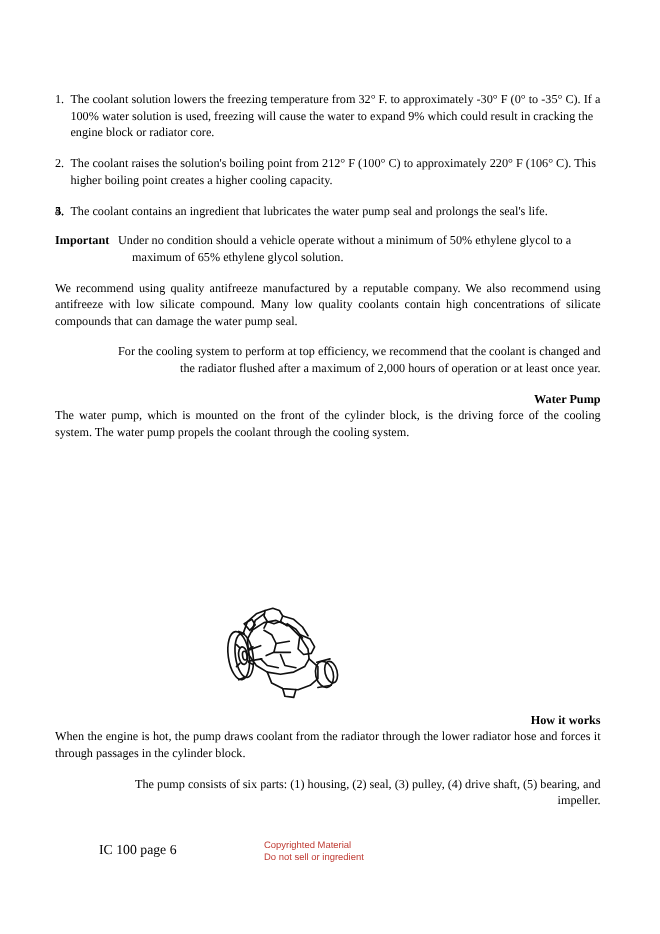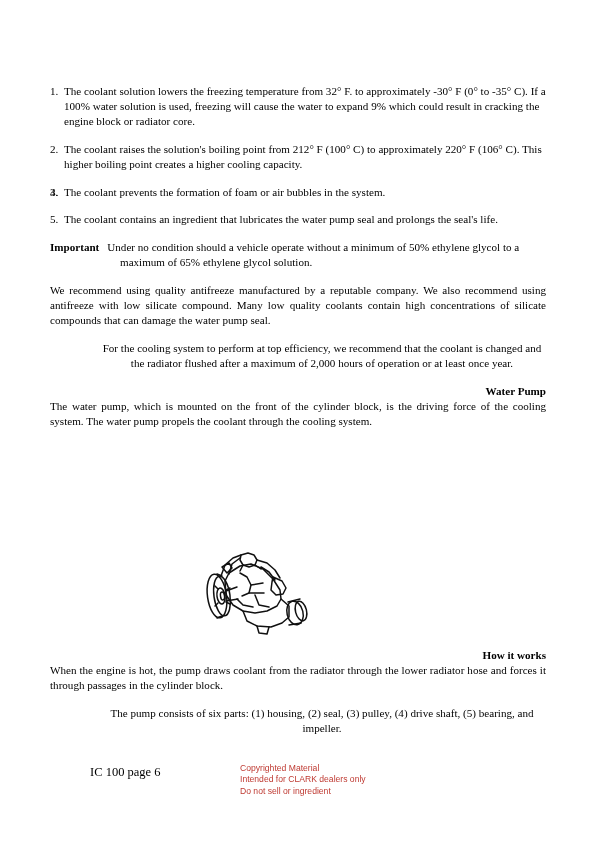--- a/index.html
+++ b/index.html
@@ -68,21 +68,21 @@
   }
 
   
   .para {
     font-size: 11.1px;
     line-height: 14.9px;
     margin-bottom: 13px;
     text-align: justify;
   }
   .para.nojust {
-    text-align: center;
+    text-align: right;
     margin-left: 48px;
   }
   .heading {
     font-size: 11.1px;
     line-height: 14.9px;
     font-weight: bold;
     margin-bottom: 0;
     text-align: right;
   }
   .para.tight {
@@ -154,21 +154,20 @@
       </li>
       <li class="num-item">
         <span class="marker">2.</span>
         <span>The coolant raises the solution's boiling point from 212° F (100° C) to approximately 220° F (106° C). This higher boiling point creates a higher cooling capacity.</span>
       </li>
       <li class="num-item">
         <span class="marker">3.</span>
       </li>
       <li class="num-item">
         <span class="marker">4.</span>
-        <span>The coolant prevents the formation of foam or air bubbles in the system.</span>
       </li>
       <li class="num-item">
         <span class="marker">5.</span>
         <span>The coolant contains an ingredient that lubricates the water pump seal and prolongs the seal's life.</span>
       </li>
     </ul>
 
     <div class="important">
       <b>Important</b><span class="gap"></span><span>Under no condition should a vehicle operate without a minimum of 50% ethylene glycol to a maximum of 65% ethylene glycol solution.</span>
     </div>
@@ -229,18 +228,17 @@
     <div class="heading">How it works</div>
     <div class="para tight">When the engine is hot, the pump draws coolant from the radiator through the lower radiator hose and forces it through passages in the cylinder block.</div>
     <div style="height:13px"></div>
     <div class="para nojust">The pump consists of six parts: (1) housing, (2) seal, (3) pulley, (4) drive shaft, (5) bearing, and impeller.</div>
   </div>
 
   <div class="footer">
     <div class="footer-page">IC 100 page 6</div>
     <div class="footer-copy">
       <div>Copyrighted Material</div>
-      <div>Intended for CLARK dealers only</div>
       <div>Do not sell or ingredient</div>
     </div>
   </div>
 
 </div>
 
 </body></html>

